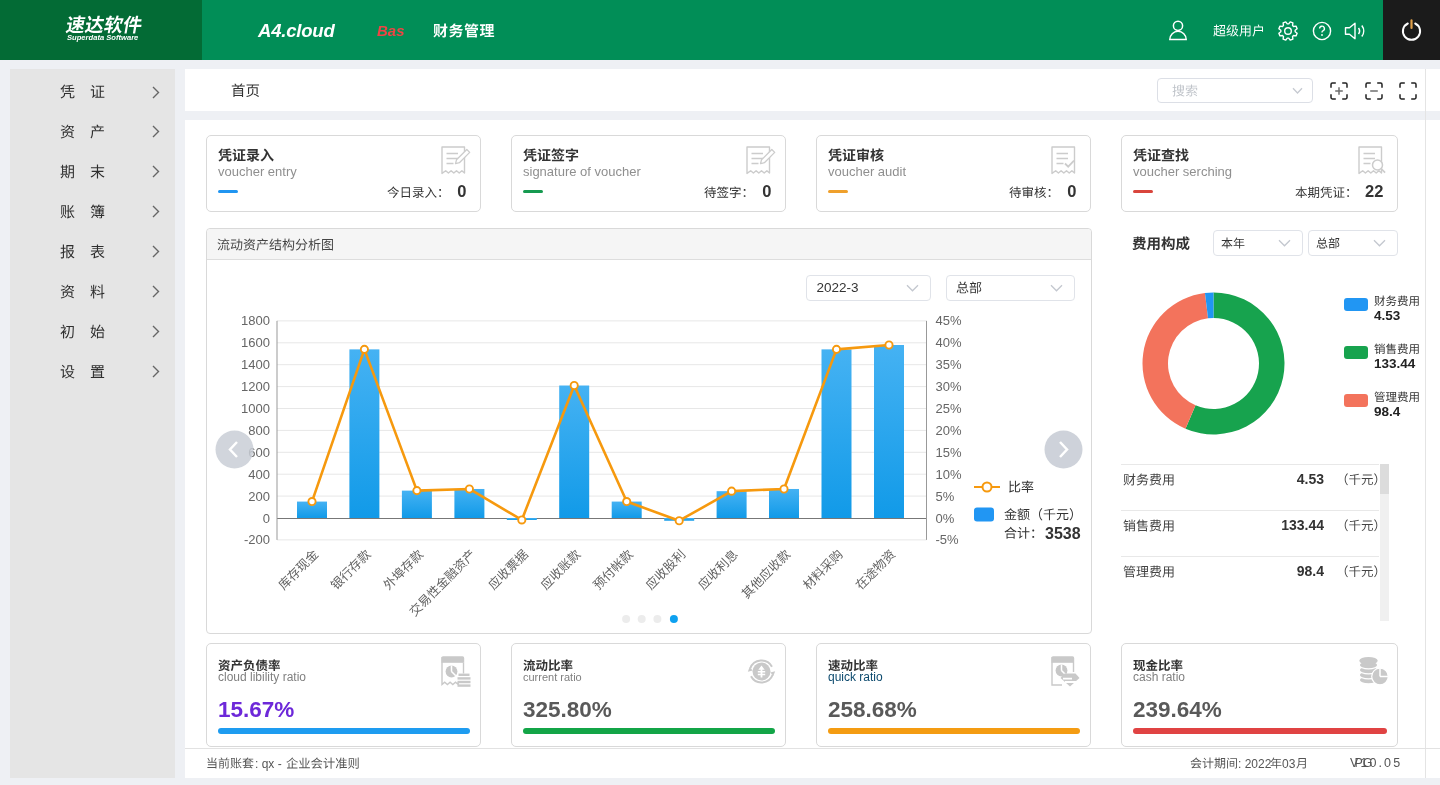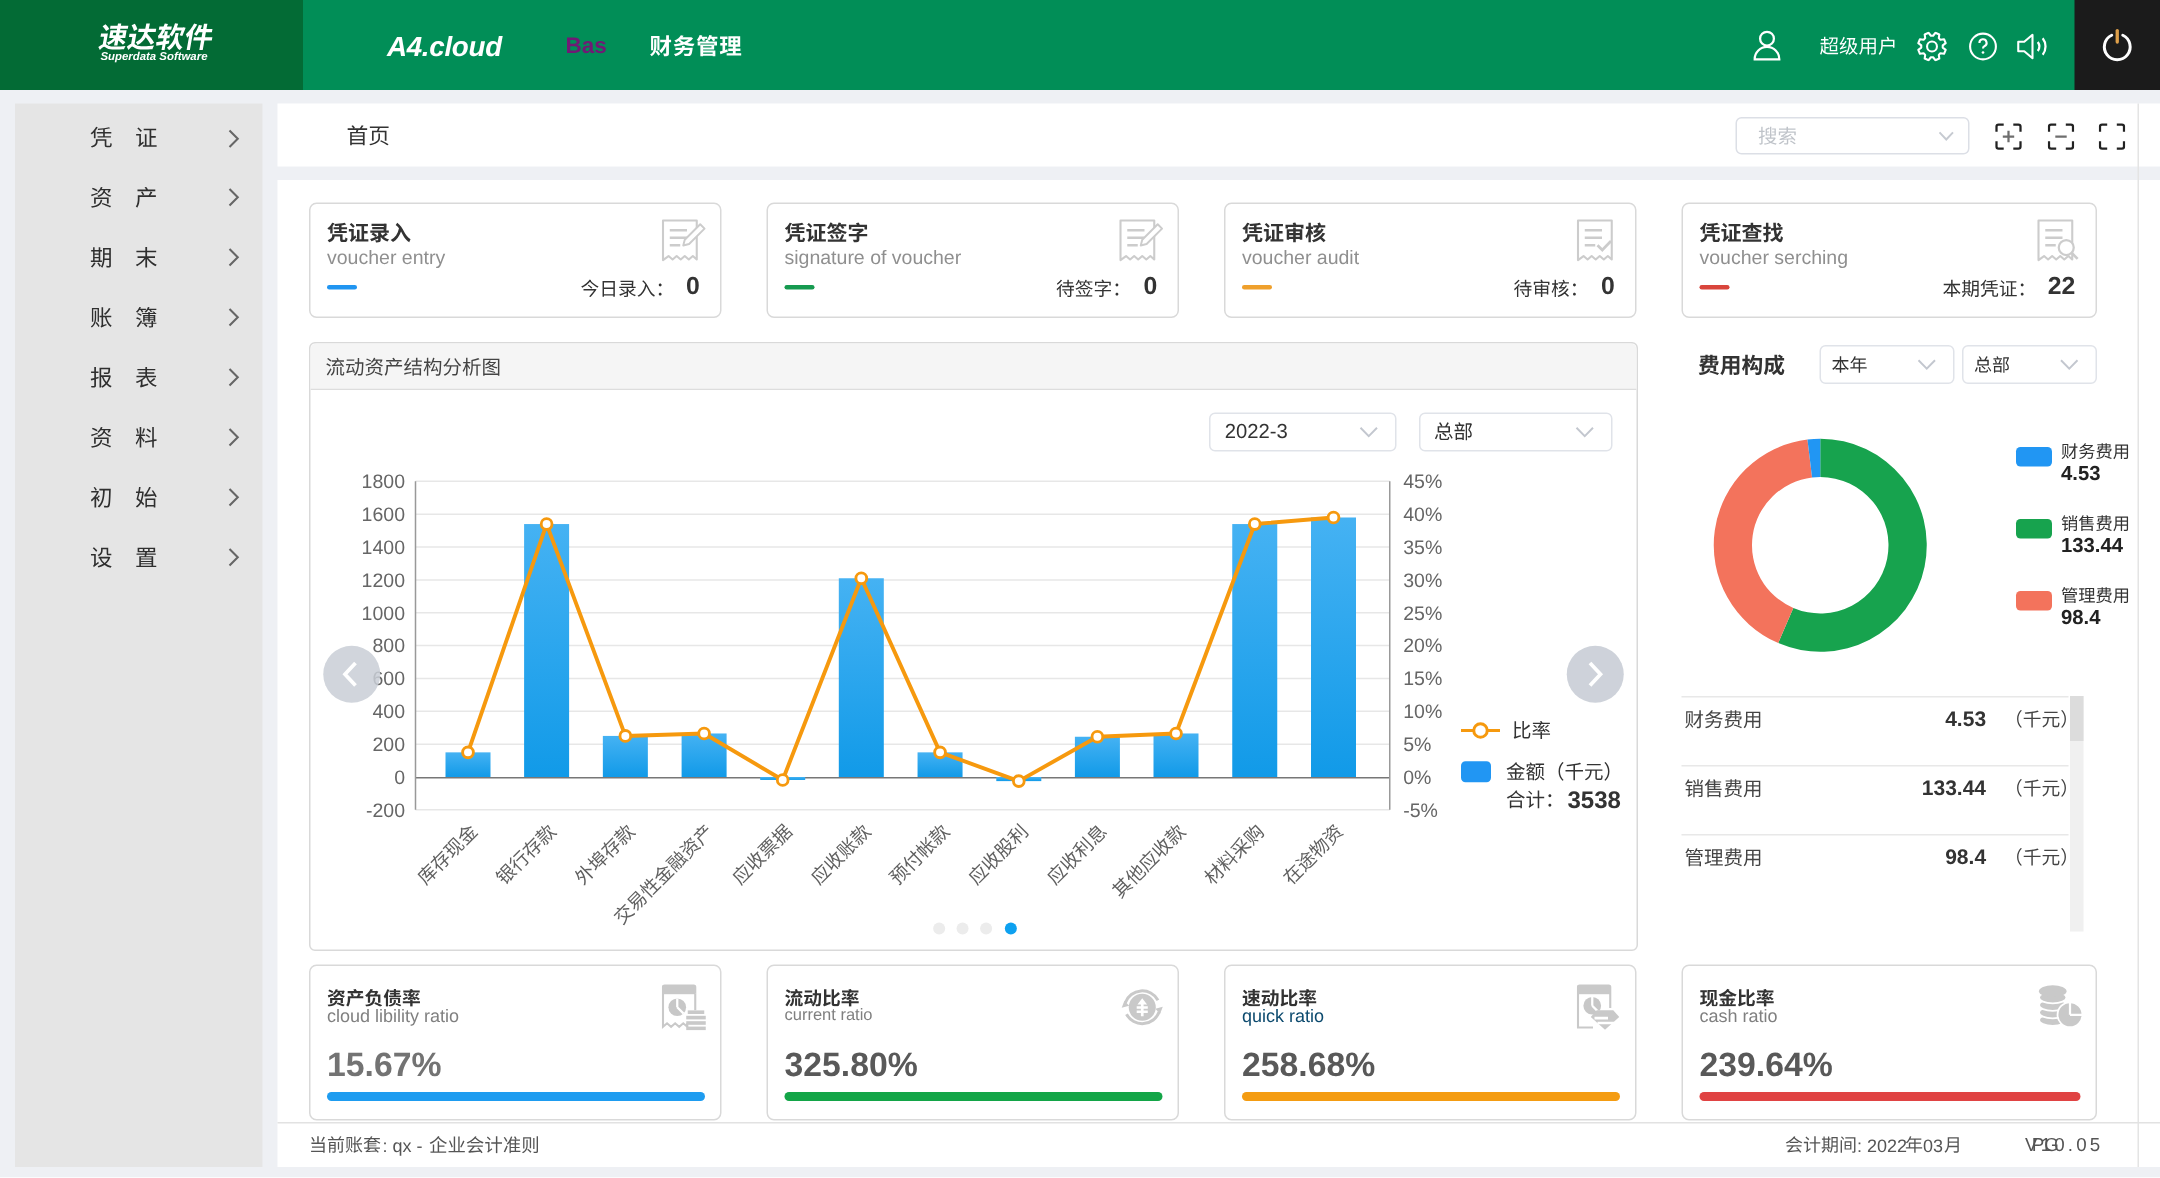--- a/index.html
+++ b/index.html
@@ -150,21 +150,21 @@
     <svg class="" style="position:absolute;left:65.0px;top:15.1px;" width="78.3" height="19" viewBox="0 0 4120 1000" xmlns="http://www.w3.org/2000/svg">
       <g transform="translate(0,880) scale(1,-1) skewX(10)" fill="#fff">
         <use href="#g0" x="0"></use>
         <use href="#g1" x="1000"></use>
         <use href="#g2" x="2000"></use>
         <use href="#g3" x="3000"></use>
       </g>
     </svg>
     <div style="position:absolute;left:67.0px;top:32.8px;font-size:7.6px;color:#fff;font-weight:bold;line-height:9.1px;white-space:nowrap;font-style:italic;">Superdata Software</div>
     <div style="position:absolute;left:258px;top:19.7px;font-size:18.5px;color:#fff;font-weight:bold;line-height:22.2px;white-space:nowrap;font-style:italic;letter-spacing:-0.20px;">A4.cloud</div>
-    <div style="position:absolute;left:377.0px;top:21.9px;font-size:15.0px;color:#701a75;font-weight:bold;line-height:18.0px;white-space:nowrap;">Bas</div>
+    <div style="position:absolute;left:377.0px;top:21.9px;font-size:15.0px;color:#ef4444;font-weight:bold;line-height:18.0px;white-space:nowrap;font-style:italic;">Bas</div>
     <svg class="" style="position:absolute;left:433.0px;top:23.2px;" width="61.5" height="15" viewBox="0 0 4100 1000" xmlns="http://www.w3.org/2000/svg">
       <g transform="translate(0,880) scale(1,-1)" fill="#fff">
         <use href="#g4" x="0"></use>
         <use href="#g5" x="1033.3"></use>
         <use href="#g6" x="2066.7"></use>
         <use href="#g7" x="3100"></use>
       </g>
     </svg>
     <svg style="position:absolute;left:1166px;top:18px" width="24" height="24" viewBox="0 0 24 24" fill="none" stroke="#fff" stroke-width="1.5">
 <circle cx="12" cy="7.8" r="4.6"></circle>
@@ -789,21 +789,21 @@
     <svg class="" style="position:absolute;left:218.0px;top:658.5px;" width="62.5" height="12.5" viewBox="0 0 5000 1000" xmlns="http://www.w3.org/2000/svg">
       <g transform="translate(0,880) scale(1,-1)" fill="#333">
         <use href="#g113" x="0"></use>
         <use href="#g114" x="1000"></use>
         <use href="#g115" x="2000"></use>
         <use href="#g116" x="3000"></use>
         <use href="#g117" x="4000"></use>
       </g>
     </svg>
     <div style="position:absolute;left:218.0px;top:670.1px;font-size:12.0px;color:#808080;font-weight:normal;line-height:14.4px;white-space:nowrap;">cloud libility ratio</div>
-    <div style="position:absolute;left:218.0px;top:696.0px;font-size:22.5px;color:#737373;font-weight:bold;line-height:27.0px;white-space:nowrap;">15.67%</div>
+    <div style="position:absolute;left:218.0px;top:696.0px;font-size:22.5px;color:#6d28d9;font-weight:bold;line-height:27.0px;white-space:nowrap;">15.67%</div>
     <div style="position:absolute;left:218.0px;top:727.5px;width:252.0px;height:6.0px;background:#1e9cf0;border-radius:3px;"></div>
     <svg style="position:absolute;left:440.0px;top:655px" width="32" height="32" viewBox="0 0 32 32">
       <path d="M2 7.5V3a1 1 0 0 1 1-1h19.5a1 1 0 0 1 1 1v4.5M2 7.5v22l2.7-2.3 2.7 2.3 2.7-2.3 2.7 2.3 2.7-2.3 2.7 2.3V27" stroke="#c9c9c9" stroke-width="1.4" fill="none"></path>
       <rect x="1.5" y="2" width="22" height="5.8" fill="#c9c9c9"></rect>
       <path d="M23.5 7.5v11" stroke="#c9c9c9" stroke-width="1.4"></path>
       <circle cx="11.5" cy="16.5" r="5.9" fill="#c7c7c7"></circle>
       <path d="M11.5 16.5v-5.9M11.5 16.5l4.248 4.248" stroke="#fff" stroke-width="1.5" fill="none"></path>
       <rect x="18.5" y="18.6" width="11" height="2.4" fill="#c9c9c9"></rect>
       <rect x="17.5" y="22.2" width="13" height="2.4" fill="#c9c9c9"></rect>
       <rect x="17.5" y="25.8" width="13" height="2.4" fill="#c9c9c9"></rect>

